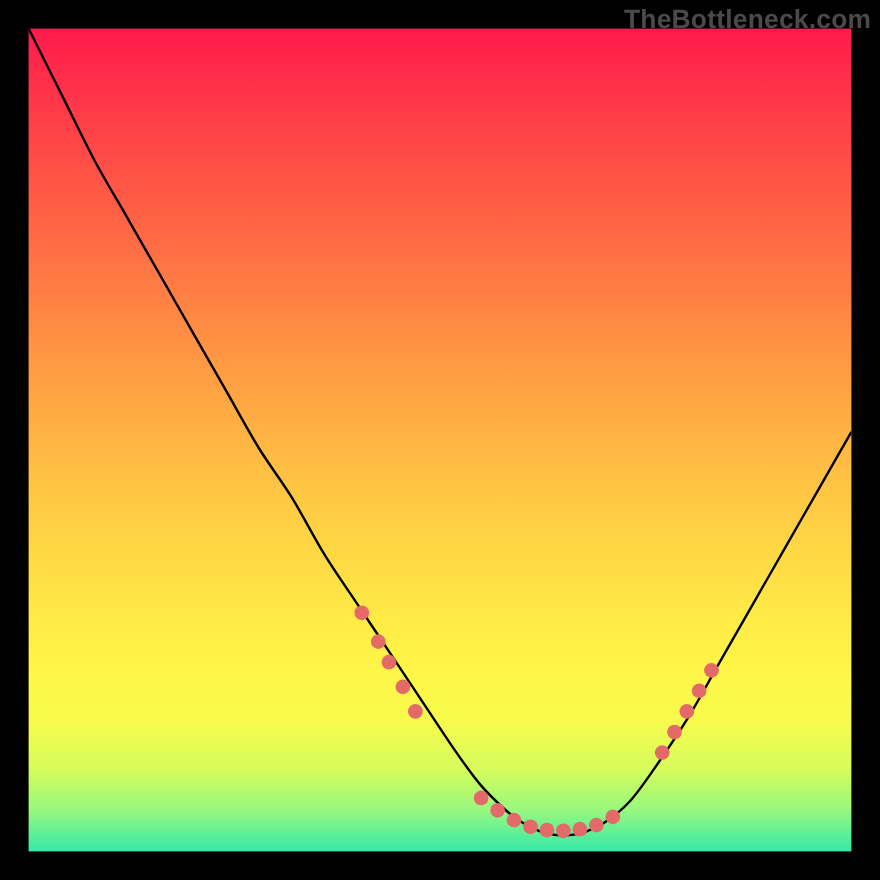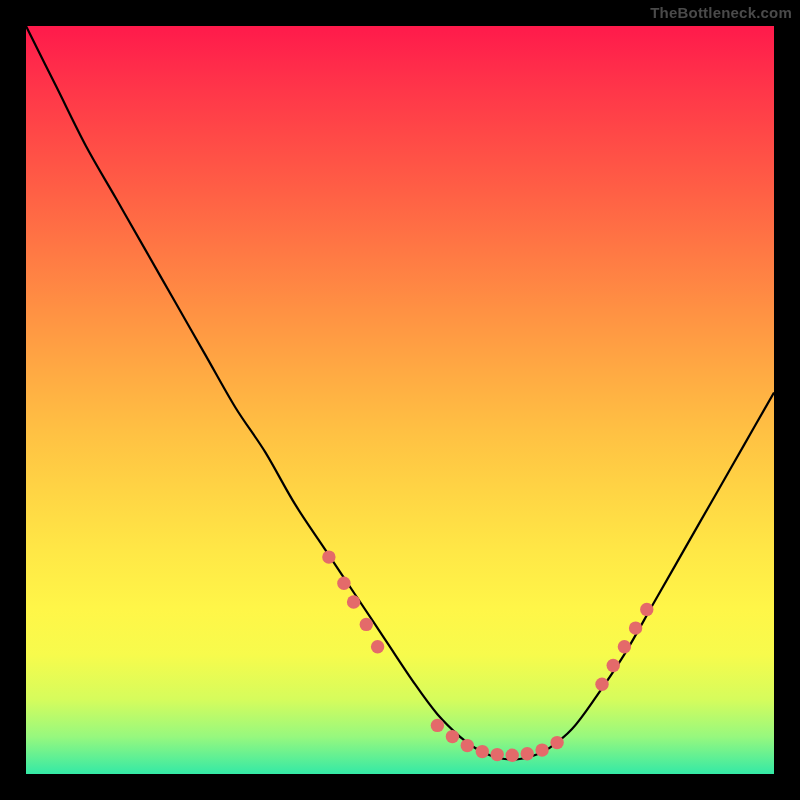--- a/index.html
+++ b/index.html
@@ -38,21 +38,21 @@
       #f7fb4c 84%,
       #d6fc5c 90%,
       #97f87e 95%,
       #34e9a6 100%);
   }
   .watermark {
     position: absolute;
     top: 4px;
     right: 8px;
     color: #4a4a4a;
-    font-size: 15px;
+    font-size: 24px;
     font-weight: 600;
     letter-spacing: 0.2px;
     user-select: none;
   }
   svg.overlay {
     position: absolute;
     left: 0;
     top: 0;
     width: 748px;
     height: 748px;

